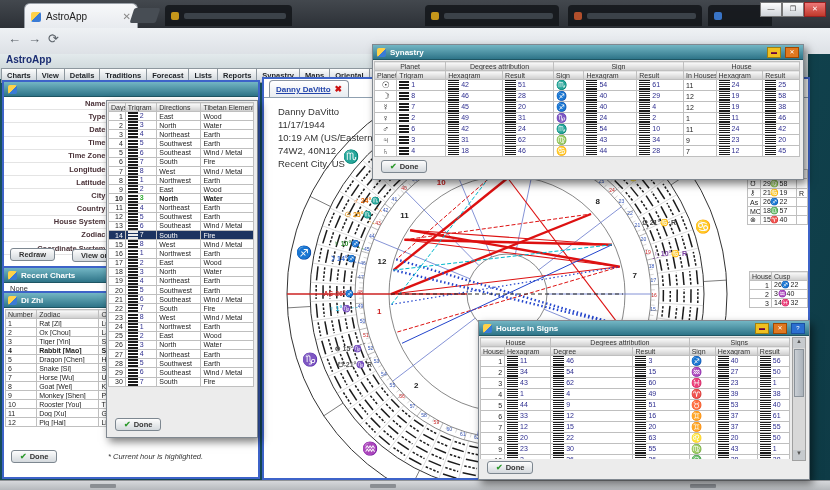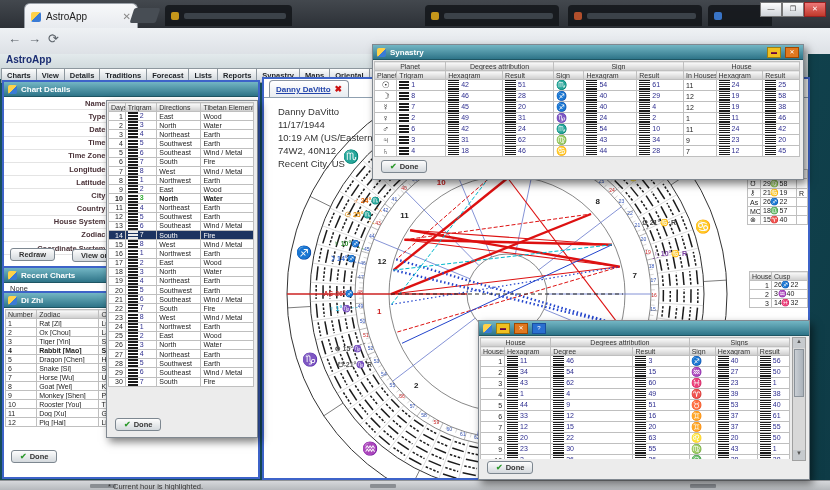--- a/index.html
+++ b/index.html
@@ -994,21 +994,20 @@
             <td style="text-align: right;">3</td>
             <td>14♓32</td>
           </tr>
         </tbody>
     </table>
   </div>
 
   <div class="panel" id="chart-details" style="left:2px;top:26px;width:254px;height:186px;z-index:10;">
     <div class="pttl">
       <span class="ic"></span>
-      <span class="tx">Chart Details</span>
     </div>
     <div id="cd-fields">
         <div style="display: flex; height: 12.2px; align-items: center; border-bottom: 1px solid rgb(228, 228, 228);">
           <span class="fldlbl" style="width: 104px;">Name:</span>
           <span class="fldval">Danny DaVitto</span>
         </div>
         <div style="display: flex; height: 12.2px; align-items: center; border-bottom: 1px solid rgb(228, 228, 228);">
           <span class="fldlbl" style="width: 104px;">Type:</span>
           <span class="fldval">Natal</span>
         </div>
@@ -1175,21 +1174,21 @@
             <td>Liver [Gan]</td>
             <td>Wood</td>
             <td>1</td>
           </tr>
         </tbody>
     </table>
     <button class="done-btn" style="position:absolute;left:7px;top:157px;">
       <span class="chk">✔</span>
         <span>Done</span>
       </button>
-    <span style="position:absolute;left:104px;top:159px;font-size:7.5px;color:#333;margin-top:30px;">* Current hour is highlighted.</span>
+    <span style="position:absolute;left:104px;top:159px;font-size:7.5px;font-style:italic;color:#333;">* Current hour is highlighted.</span>
   </div>
 
   <div class="dlg" id="tibetan" style="left:106px;top:46px;width:150px;height:336px;z-index:30;">
     <table class="tbl" id="tb-tbl" style="width:146px;margin:1px;">
       <colgroup>
           <col style="width:16px">
           <col style="width:30px">
           <col style="width:42px">
           <col style="width:50px">
         </colgroup>
@@ -1519,20 +1518,21 @@
     </table>
     <button class="done-btn" style="position:absolute;left:8px;top:115px;">
       <span class="chk">✔</span>
         <span>Done</span>
       </button>
   </div>
 
   <div class="dlg" id="houses-dlg" style="left:478px;top:266px;width:330px;height:158px;z-index:40;">
     <div class="pttl">
       <span class="ic"></span>
+      <span class="tx">Houses in Signs</span>
       <span class="dbtn dmin">▬</span>
       <span class="dbtn dclose">✕</span>
       <span class="dbtn dhelp">?</span>
     </div>
     <div style="position:absolute;left:1px;top:16px;width:312px;height:122px;overflow:hidden;">
       <table class="tbl" id="hs-tbl" style="width:310px;">
         <colgroup>
             <col style="width:24px">
             <col style="width:46px">
             <col style="width:82px">

